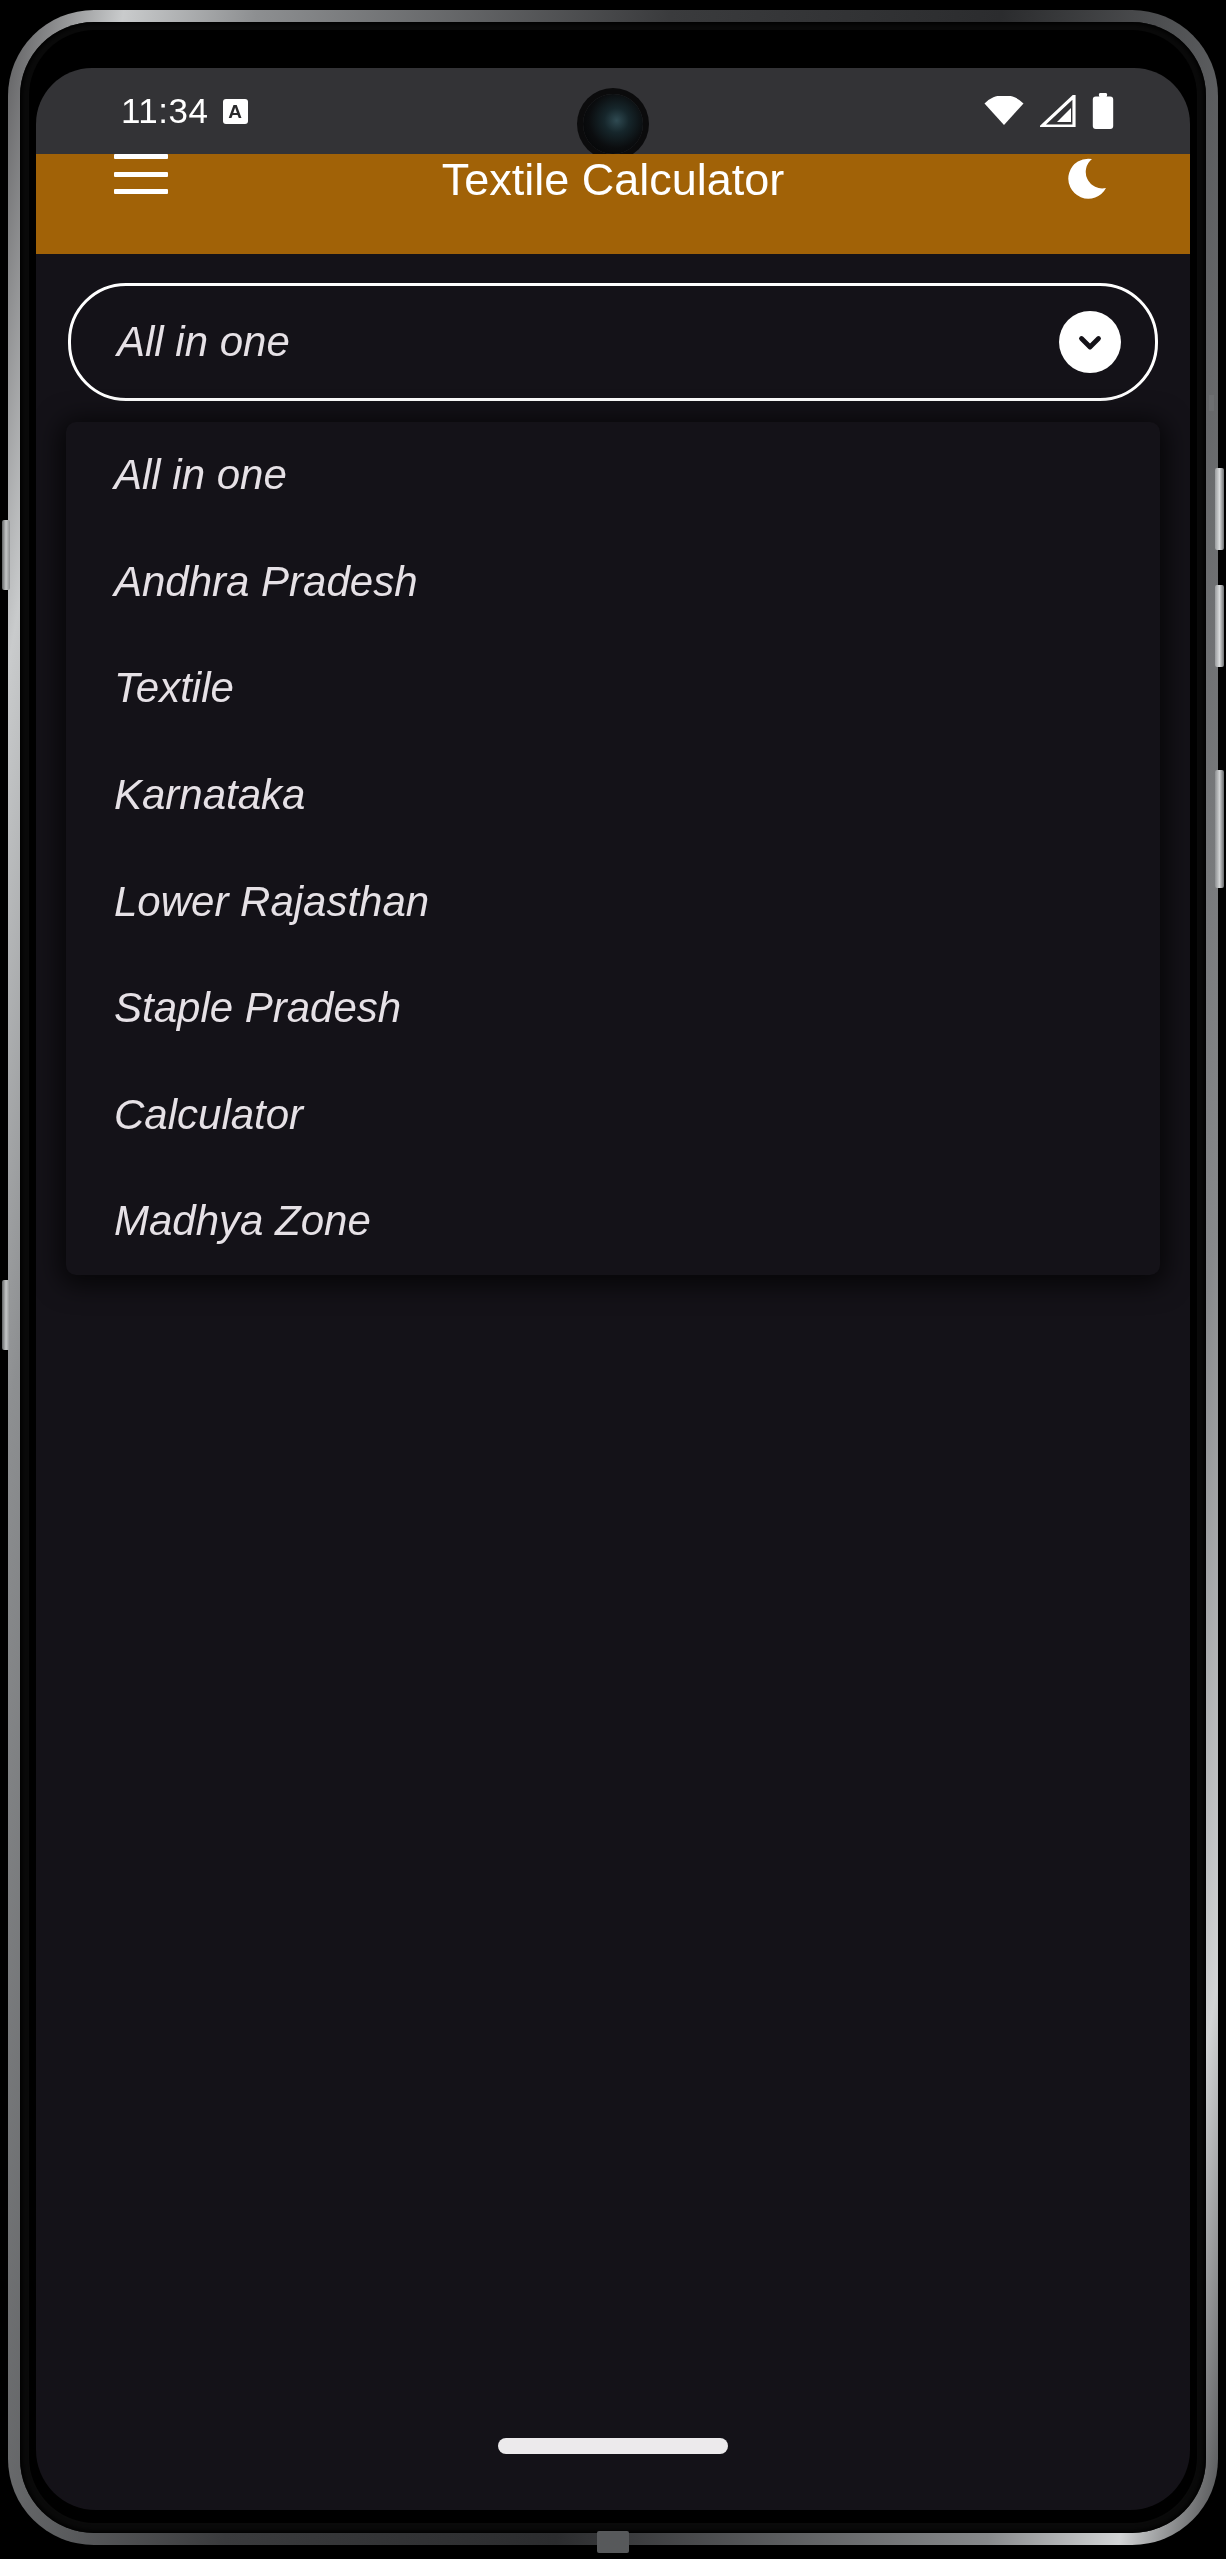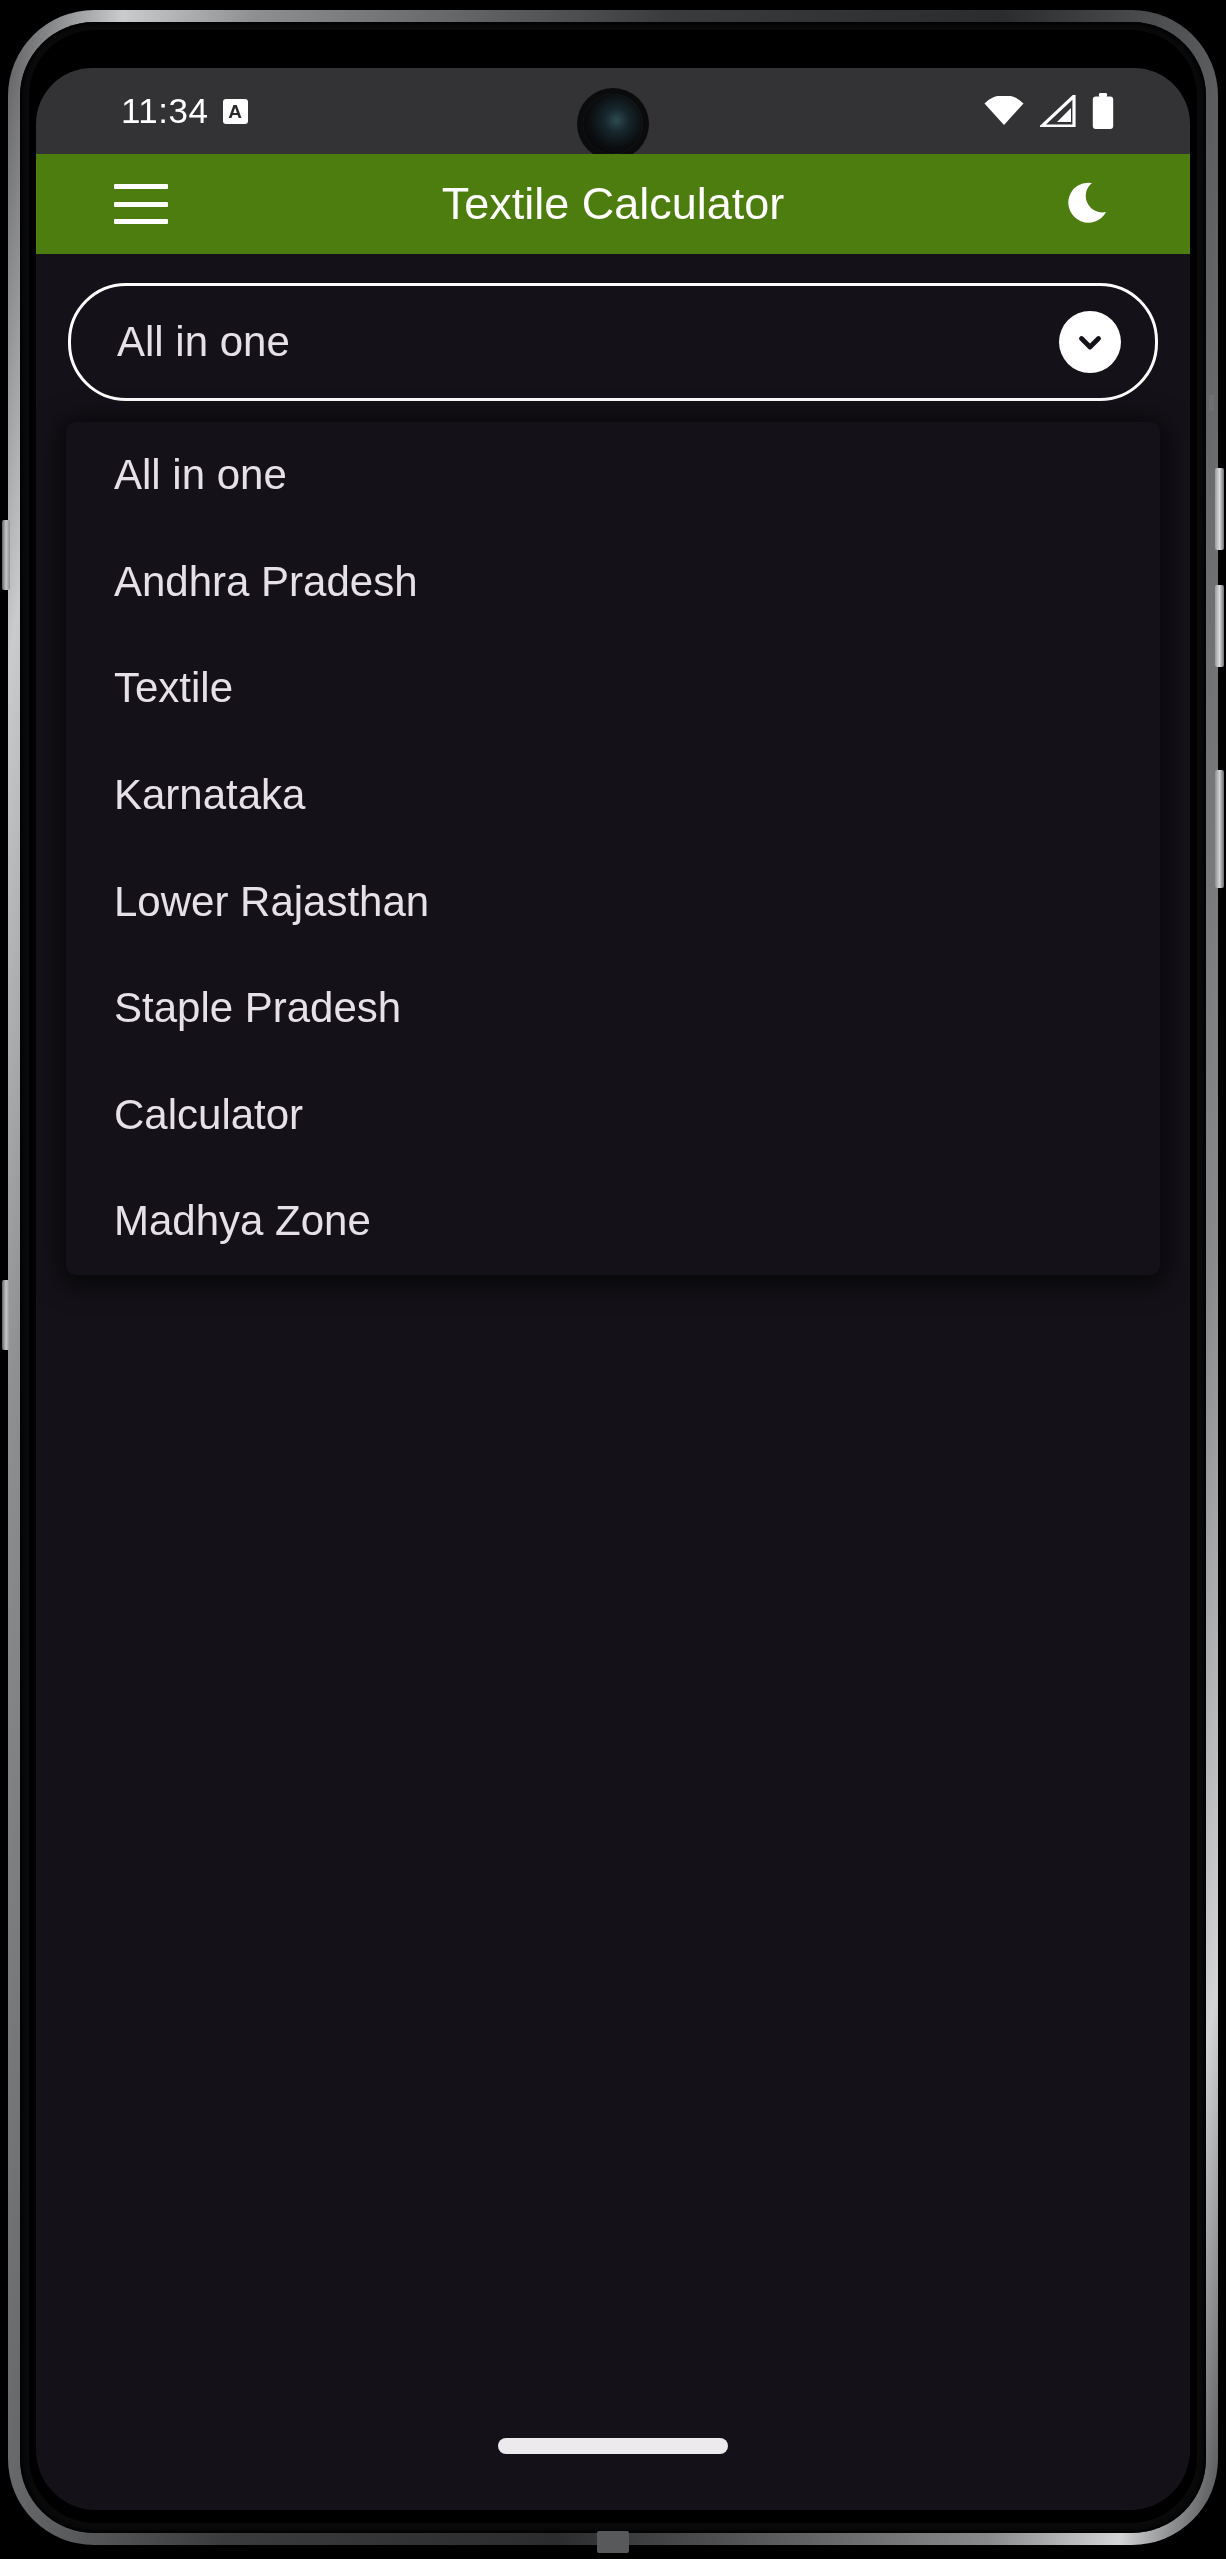--- a/index.html
+++ b/index.html
@@ -112,22 +112,22 @@
     position: absolute; left: 50%; top: 56px; margin-left: -30px;
     width: 60px; height: 60px; border-radius: 50%;
     background: radial-gradient(circle at 56% 44%, #2f4a52 0%, #16262b 26%, #0b0d0f 58%, #000 100%);
     box-shadow: 0 0 0 6px #0b0b0c;
   }
 
   
   #app-bar {
     position: absolute; left: 0; top: 116px;
     width: 100%; height: 100px;
-    background: #4d7c0f;
-    display: flex; align-items: center;
+    background: #a16207;
+    display: flex; align-items: flex-start;
   }
   #menu-btn {
     margin-left: 78px; width: 54px; height: 40px;
     display: flex; flex-direction: column; justify-content: space-between;
     cursor: pointer;
   }
   #menu-btn i { display: block; height: 5px; background: #fff; border-radius: 1px; }
   #app-title {
     position: absolute; left: 0; width: 100%; text-align: center;
     color: #fff; font-size: 45px; font-weight: 400; pointer-events: none;
@@ -135,20 +135,21 @@
   #theme-btn {
     margin-left: auto; margin-right: 72px;
     width: 52px; height: 52px; position: relative; cursor: pointer;
   }
 
   
   #app-body {
     position: absolute; left: 0; top: 216px;
     width: 100%; bottom: 0;
     background: #141218;
+    font-style: italic;
   }
 
   
   #state-select {
     position: absolute; left: 32px; top: 29px;
     width: 1090px; height: 118px;
     border: 3px solid #ffffff; border-radius: 58px;
     background: #141218;
     display: flex; align-items: center;
     cursor: pointer;

